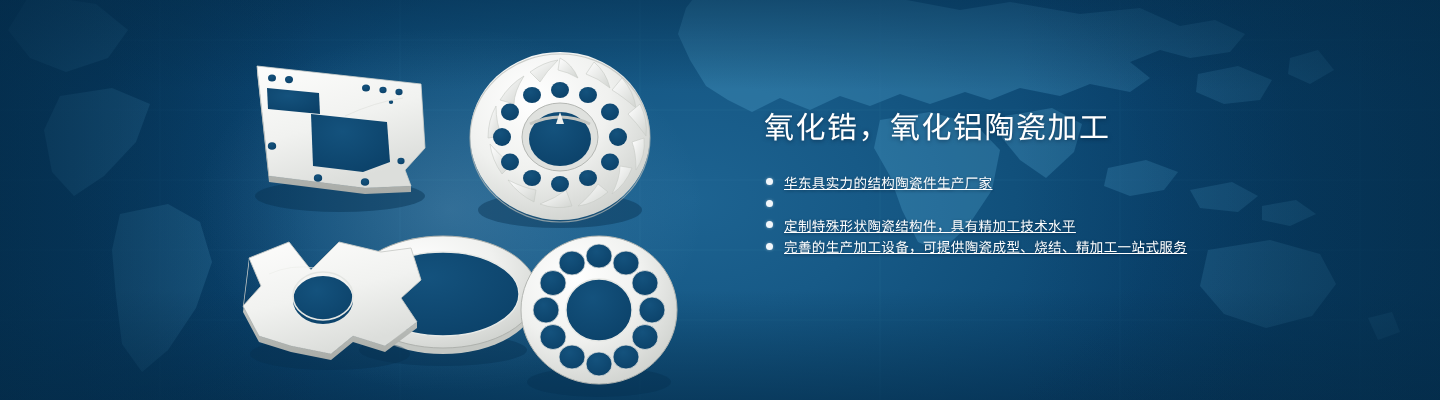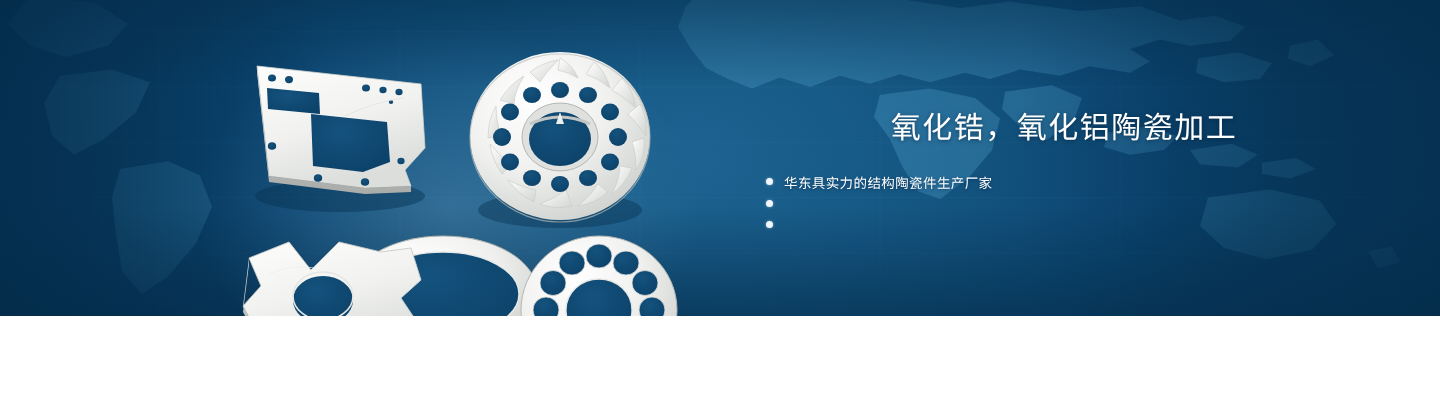--- a/index.html
+++ b/index.html
@@ -4,24 +4,23 @@
 <title>Ceramic Products Banner</title>
 <style>
   * { margin:0; padding:0; box-sizing:border-box; }
   html, body {
     width:1440px; height:400px;
     overflow:hidden;
     font-family:"Liberation Sans","DejaVu Sans",sans-serif;
   }
   #banner {
     position:relative;
-    width:1440px; height:316px;
+    width:1440px; height:400px;
     background:#0a4570;
     overflow:hidden;
-    text-align:center;
   }
 
   
   .bg-base {
     position:absolute; inset:0;
     background:
       radial-gradient(ellipse 620px 420px at 48% 50%,
         #1d6391 0%, #175a87 28%, #11507b 52%, #0b4571 76%, #083e67 100%);
   }
   .bg-vignette {
@@ -92,20 +91,21 @@
   }
   .bullet {
     display:flex;
     align-items:center;
     height:21.5px;
     color:#ffffff;
     font-size:13.5px;
     letter-spacing:0.4px;
     text-shadow:0 1px 3px rgba(0,24,48,0.5);
     white-space:nowrap;
+    text-decoration:underline;
   }
   .bullet-dot {
     flex:0 0 auto;
     width:7px; height:7px;
     border-radius:50%;
     background:#f2f7fb;
     margin-right:11px;
     margin-left:2px;
     box-shadow:0 0 3px rgba(255,255,255,0.45);
   }
@@ -320,17 +320,22 @@
     <ul class="bullets">
       <li class="bullet">
         <span class="bullet-dot"></span>
         <span class="bullet-text">华东具实力的结构陶瓷件生产厂家</span>
       </li>
       <li class="bullet">
         <span class="bullet-dot"></span>
       </li>
       <li class="bullet">
         <span class="bullet-dot"></span>
+        <span class="bullet-text">定制特殊形状陶瓷结构件，具有精加工技术水平</span>
+      </li>
+      <li class="bullet">
+        <span class="bullet-dot"></span>
+        <span class="bullet-text">完善的生产加工设备，可提供陶瓷成型、烧结、精加工一站式服务</span>
       </li>
     </ul>
   </div>
 
 </div>
 
 </body></html>

